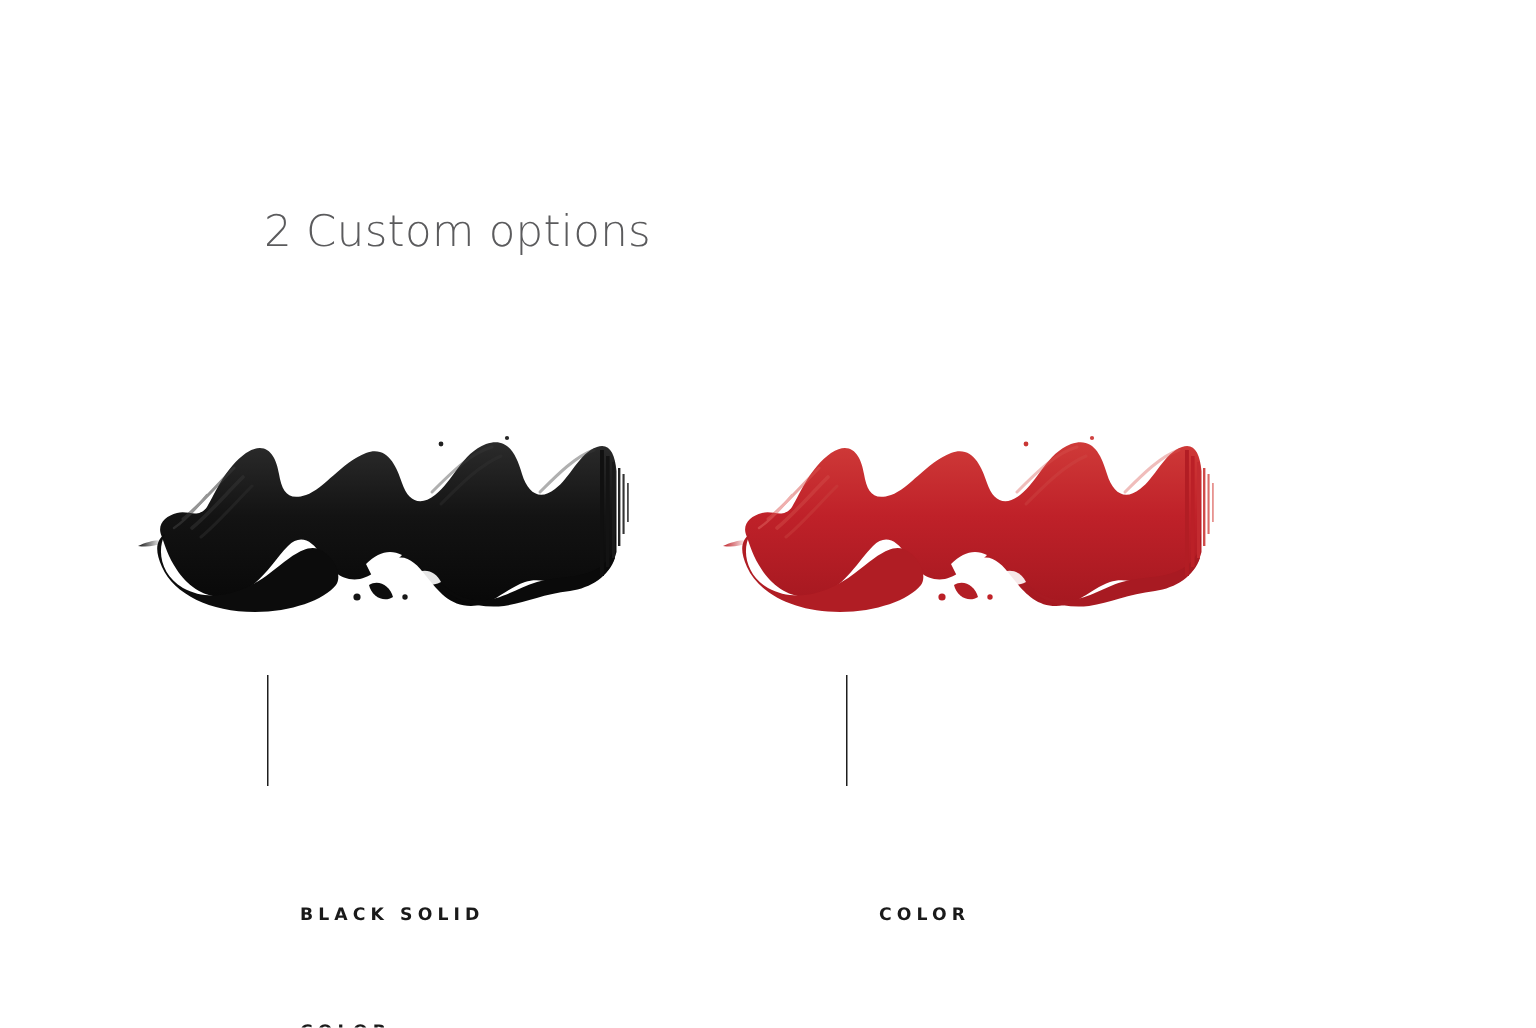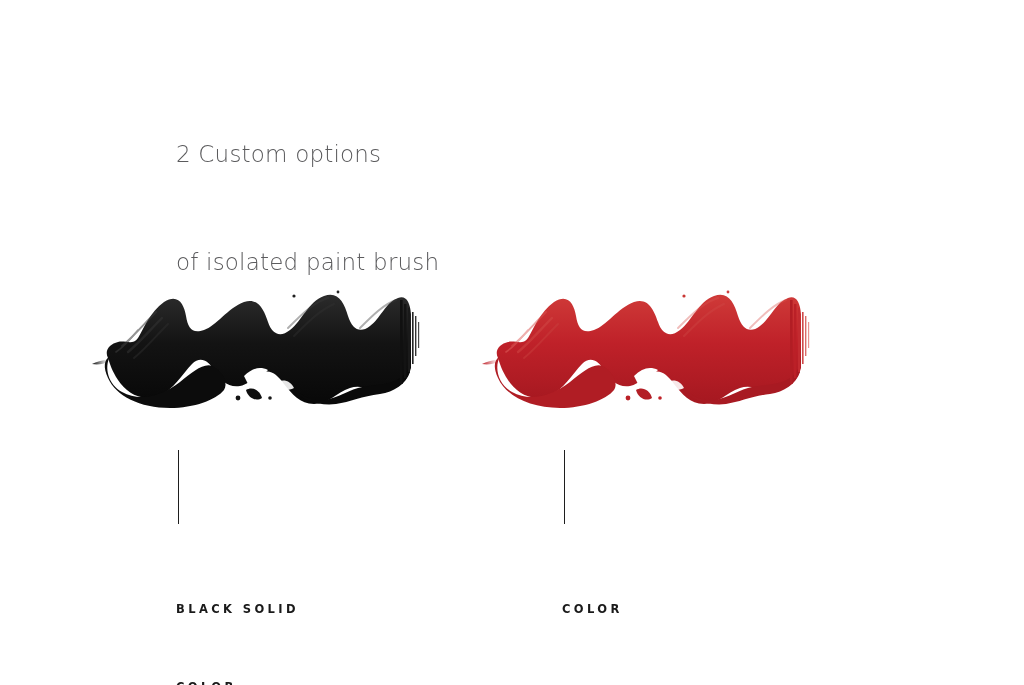--- a/index.html
+++ b/index.html
@@ -21,21 +21,21 @@
     background: #ffffff;
   }
 
   
   .headline {
     position: absolute;
     left: 176px;
     top: 64px;
     font-family: "DejaVu Sans", "Liberation Sans", sans-serif;
     font-weight: 300;
-    font-size: 23px;
+    font-size: 29px;
     line-height: 36px;
     color: #5b5b5d;
     letter-spacing: 0.2px;
     white-space: pre;
   }
   .headline .hl-line {
     display: block;
   }
 
   .subhead {
@@ -84,30 +84,29 @@
     margin-top: 20px;
     font-family: "DejaVu Sans", "Liberation Sans", sans-serif;
     font-weight: 700;
     font-size: 11.5px;
     line-height: 26px;
     letter-spacing: 3.4px;
     color: #1a1a1a;
     text-transform: uppercase;
     white-space: pre;
   }
-  .caption-text span { display: block; }
+  .caption-text span { display: block; margin-left: 24px; }
 </style>
 </head>
 <body>
 
 <div class="page">
 
   <div class="headline">
     <span class="hl-line">2 Custom options</span>
-    <span class="hl-line">of isolated paint brush</span>
   </div>
 
 
   <div class="swatch left">
     <svg viewBox="0 0 340 150" xmlns="http://www.w3.org/2000/svg">
       <defs>
         <linearGradient id="shadeK" x1="0" y1="0" x2="0" y2="1">
           <stop offset="0%" stop-color="#2b2b2b"></stop>
           <stop offset="45%" stop-color="#131313"></stop>
           <stop offset="100%" stop-color="#080808"></stop>

